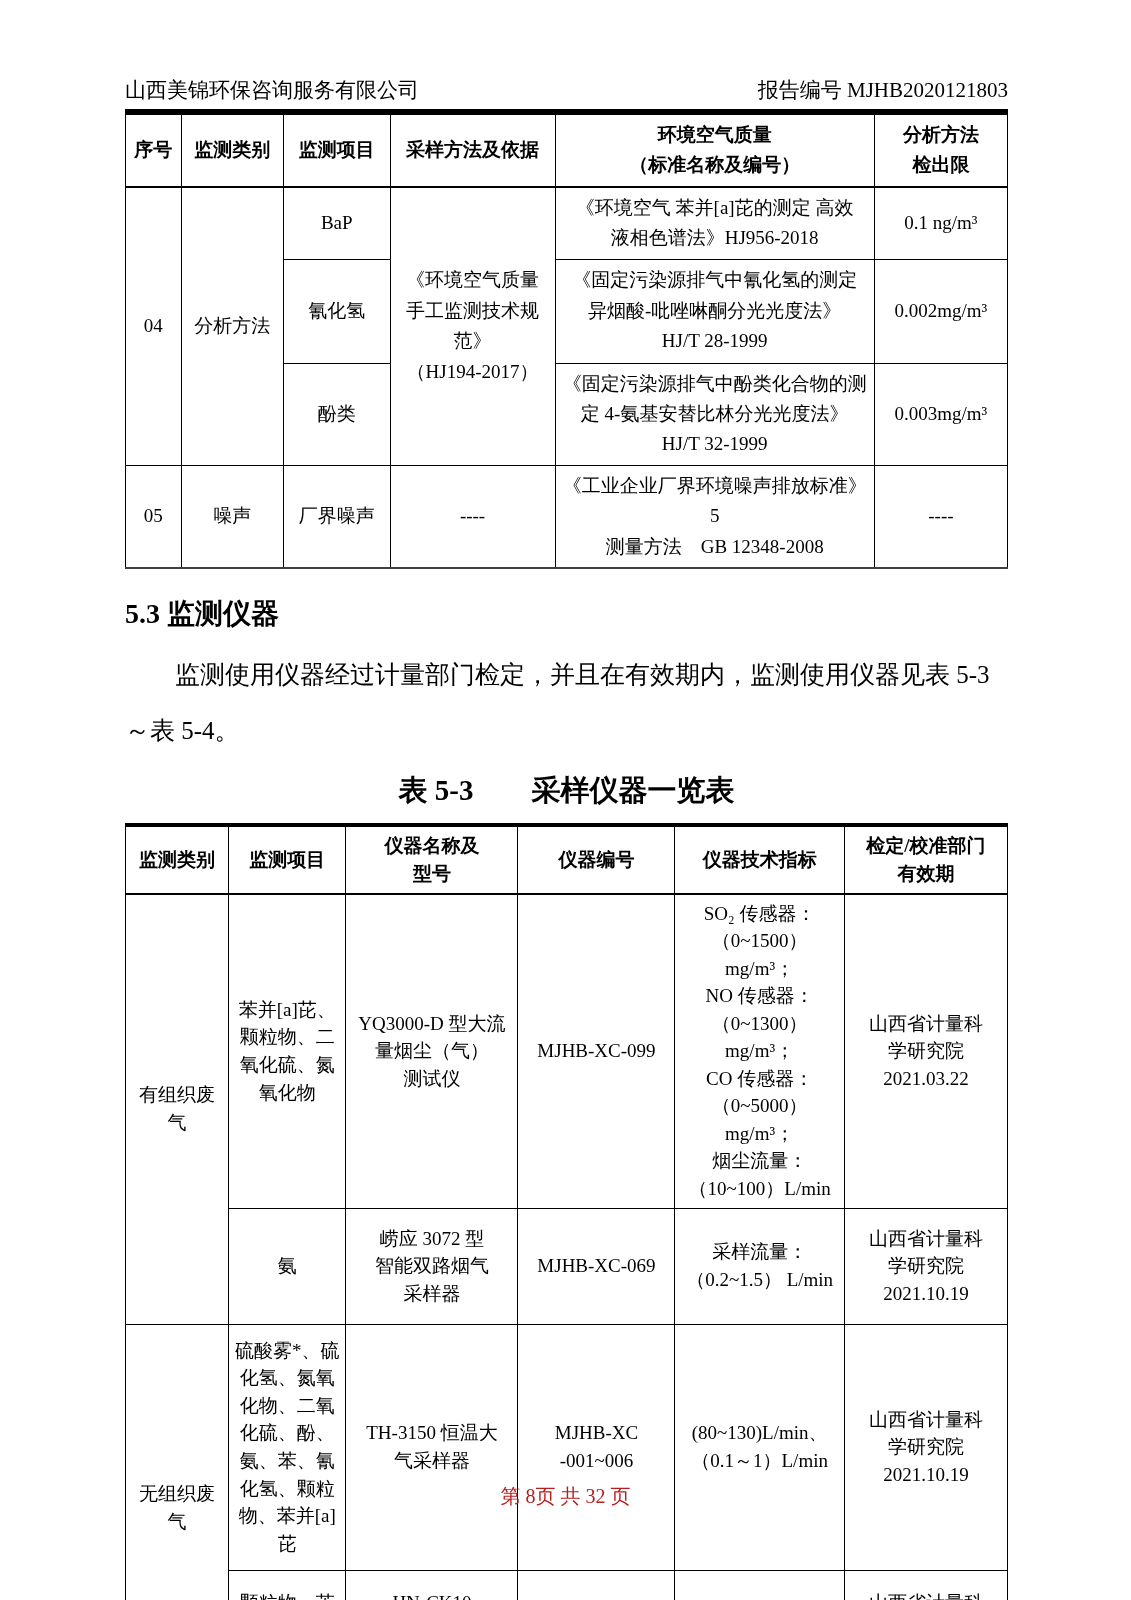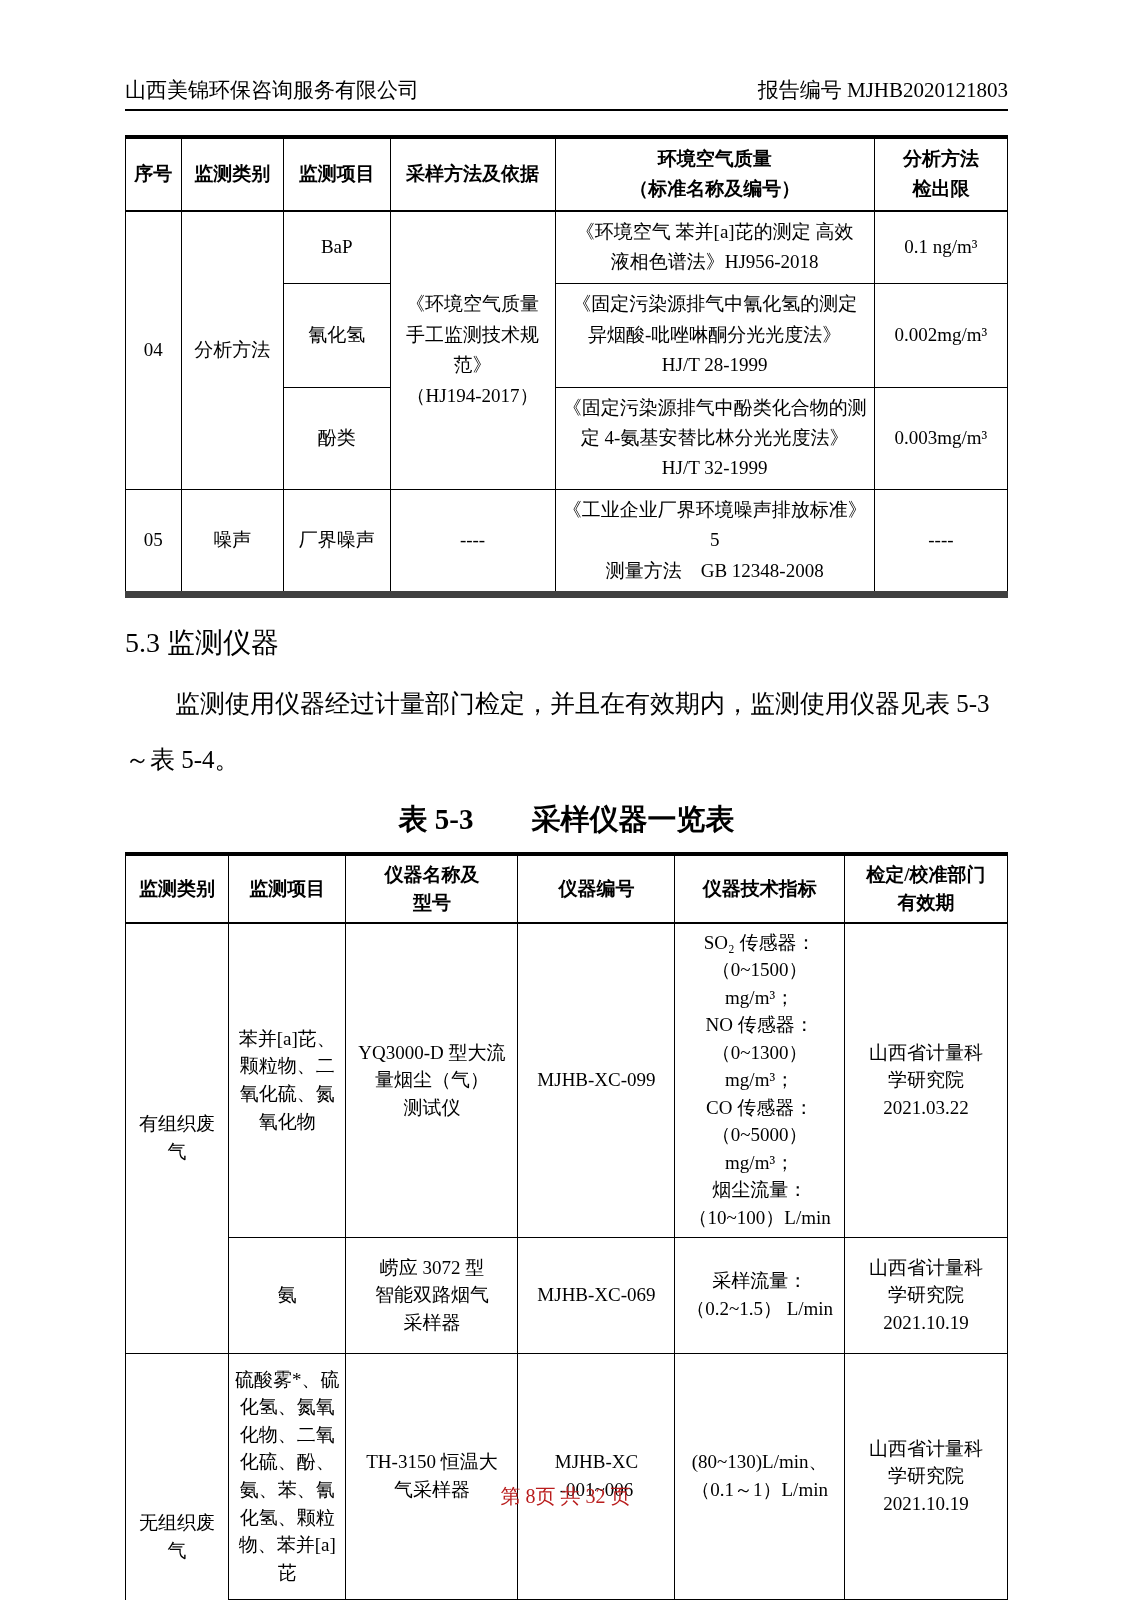--- a/index.html
+++ b/index.html
@@ -19,21 +19,21 @@
     align-items: flex-end;
     border-bottom: 2px solid #000;
     padding-bottom: 5px;
     font-size: 21px;
   }
   table {
     border-collapse: collapse;
     width: 100%;
     table-layout: fixed;
   }
-  .t1 { margin-top: 24px; border-top: 4px solid #000; border-bottom: 7px solid #404040; }
+  .t1 { border-top: 4px solid #000; border-bottom: 2px solid #404040; }
   .t2 { border-top: 4px solid #000; border-bottom: 3px solid #000; }
   th, td {
     border: 1px solid #000;
     text-align: center;
     vertical-align: middle;
     white-space: pre-line;
     padding: 5px 4px;
     font-weight: normal;
     overflow: hidden;
   }
@@ -45,21 +45,21 @@
   .t1 .r-cn     { height: 104px; }
   .t1 .r-phenol { height: 100px; }
   .t1 .r-noise  { height: 60px; }
   .t2 thead tr { height: 64px; }
   .t2 .r1 { height: 182px; }
   .t2 .r2 { height: 116px; }
   .t2 .r3 { height: 246px; }
   .t2 .r4 { height: 122px; }
   .section-title {
     font-size: 28px;
-    font-weight: normal;
+    font-weight: bold;
     margin: 26px 0 6px;
   }
   .body-paragraph {
     font-size: 25px;
     line-height: 2.25;
     text-indent: 2em;
     margin: 14px 0 10px;
   }
   .table-caption {
     text-align: center;

